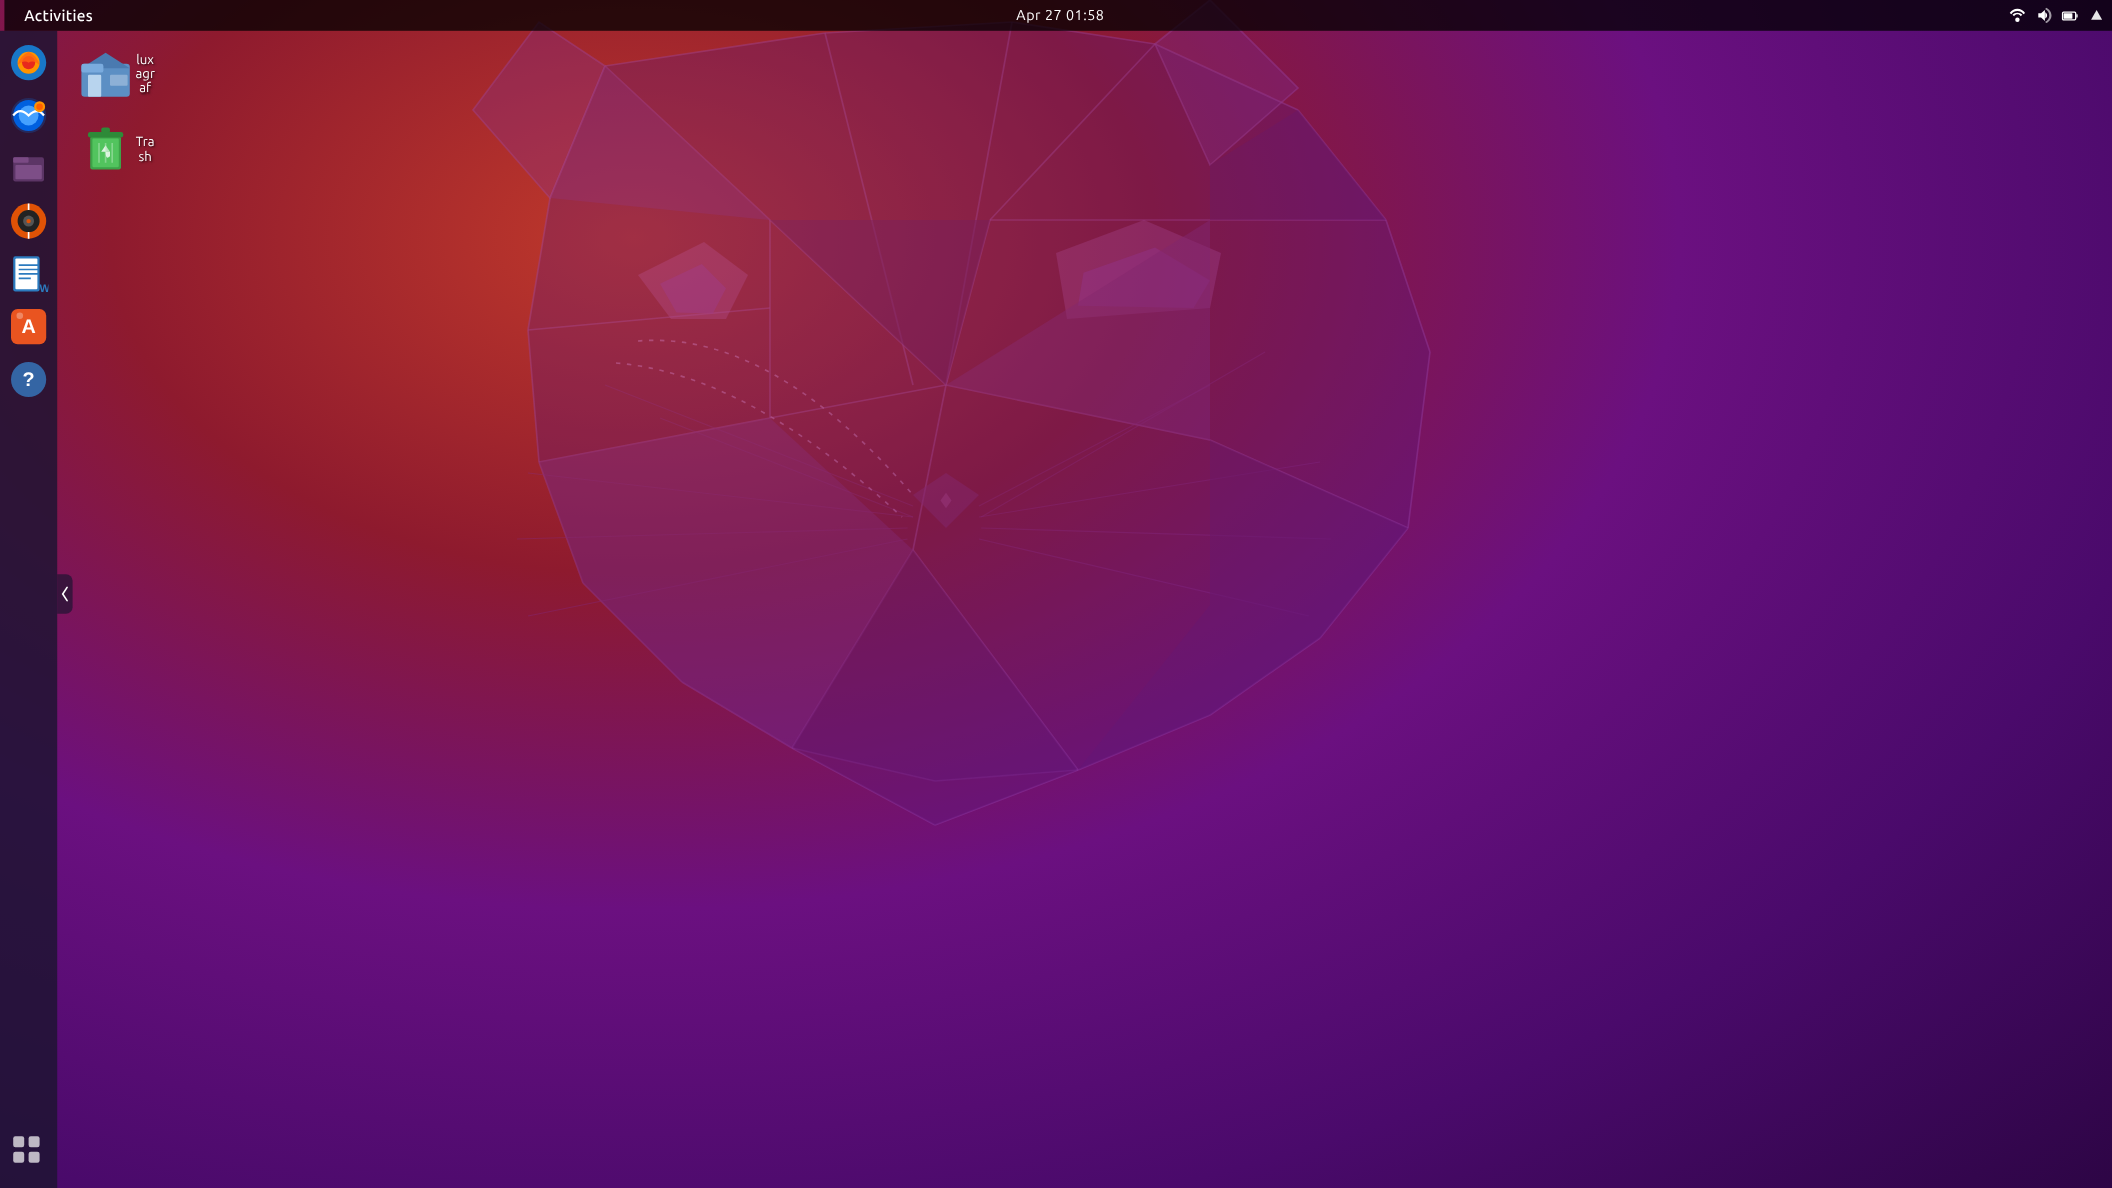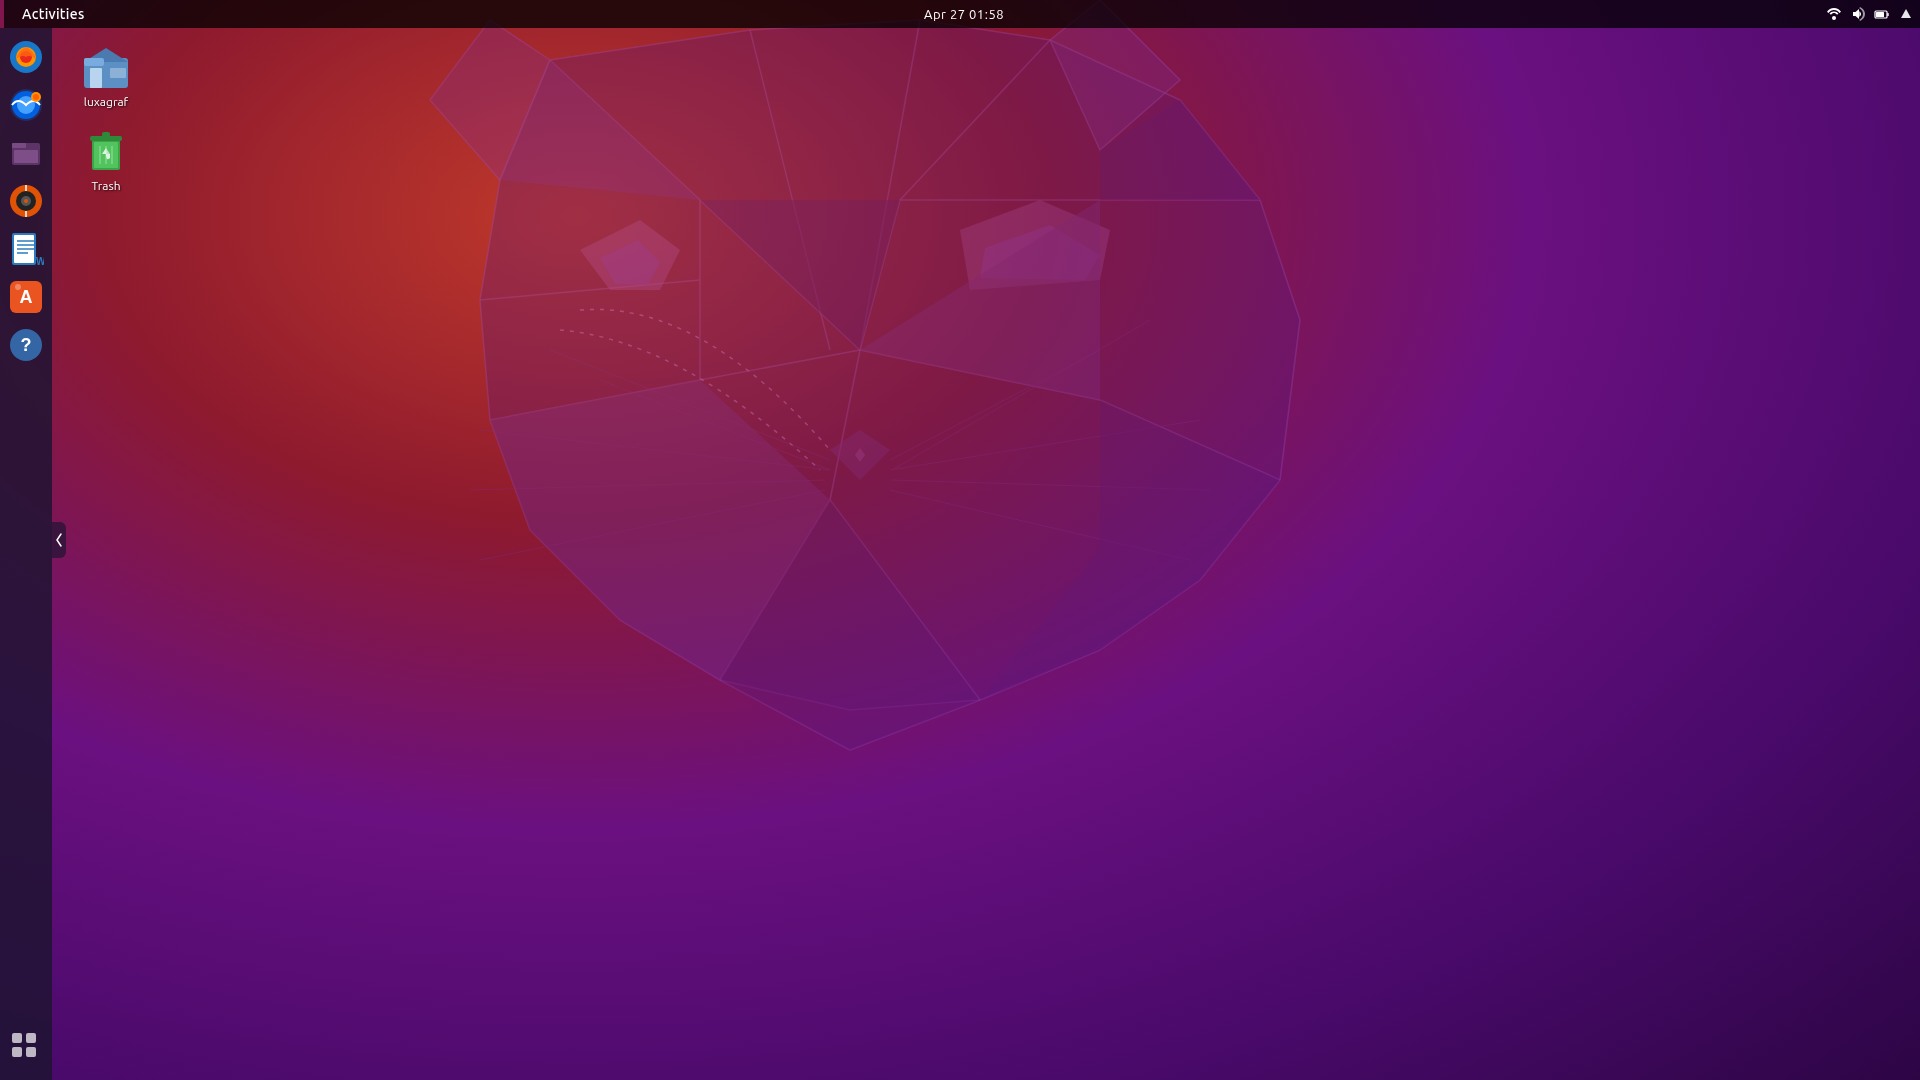--- a/index.html
+++ b/index.html
@@ -142,21 +142,21 @@
       top: 36px;
       left: 66px;
       display: flex;
       flex-direction: column;
       gap: 8px;
       z-index: 40;
     }
 
     .desktop-icon {
       display: flex;
-      flex-direction: column;
+      flex-direction: row;
       align-items: center;
       width: 80px;
       cursor: pointer;
       padding: 4px;
       border-radius: 6px;
     }
 
     .desktop-icon-img {
       width: 52px;
       height: 52px;

